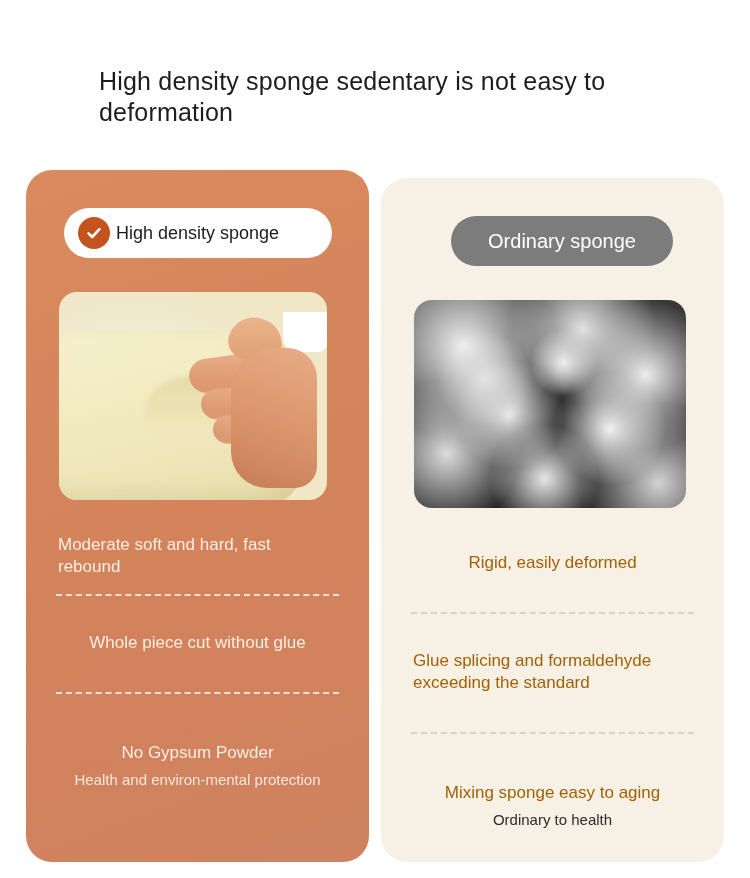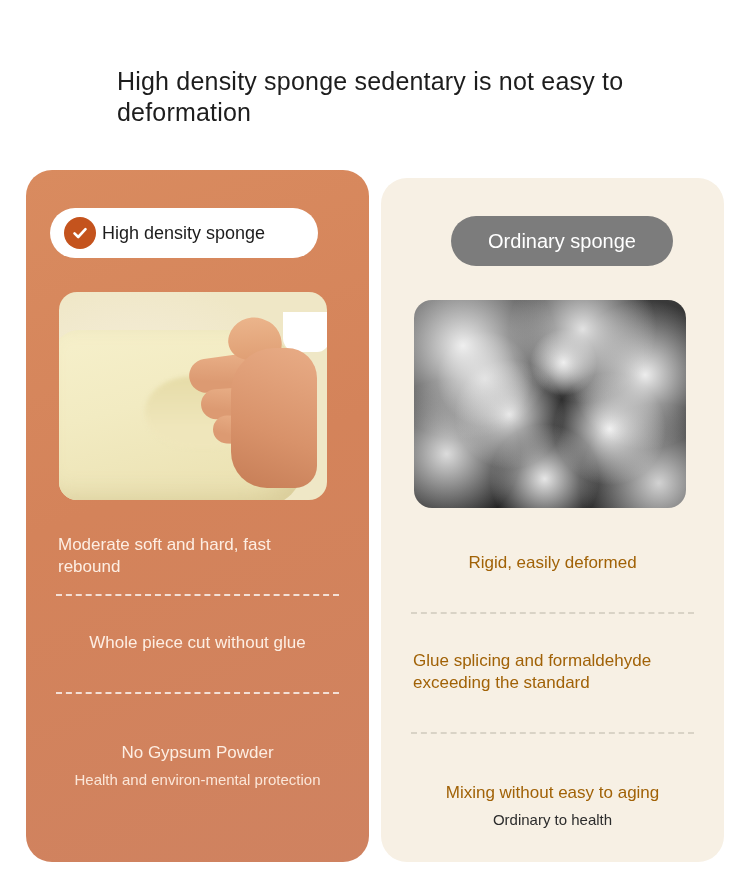--- a/index.html
+++ b/index.html
@@ -14,21 +14,21 @@
     overflow: hidden;
   }
   .page {
     position: relative;
     width: 750px;
     height: 878px;
     background: #ffffff;
   }
   .headline {
     position: absolute;
-    left: 117px;
+    left: 99px;
     top: 66px;
     width: 540px;
     font-size: 25px;
     line-height: 31px;
     color: #1d1d1d;
     letter-spacing: 0.2px;
   }
   .panels {
     position: absolute;
     left: 26px;
@@ -56,21 +56,21 @@
   .pill {
     position: absolute;
     top: 38px;
     height: 50px;
     border-radius: 25px;
     display: flex;
     align-items: center;
     box-sizing: border-box;
   }
   .pill-left {
-    left: 24px;
+    left: 38px;
     width: 268px;
     background: #ffffff;
     padding-left: 14px;
   }
   .pill-right {
     left: 70px;
     width: 222px;
     background: #7c7c7c;
     justify-content: center;
   }
@@ -295,20 +295,20 @@
         <div class="r-spacer-sm"></div>
         <div class="divider"></div>
         <div class="r-spacer-sm"></div>
         <div class="row">
           <div class="row-text" style="text-align:left">Glue splicing and formaldehyde exceeding the standard</div>
         </div>
         <div class="r-spacer-sm"></div>
         <div class="divider"></div>
         <div class="r-spacer-md"></div>
         <div class="row">
-          <div class="row-text">Mixing without easy to aging</div>
+          <div class="row-text">Mixing sponge easy to aging</div>
           <div class="sub-text">Ordinary to health</div>
         </div>
       </div>
     </div>
 
   </div>
 </div>
 
 </body></html>

